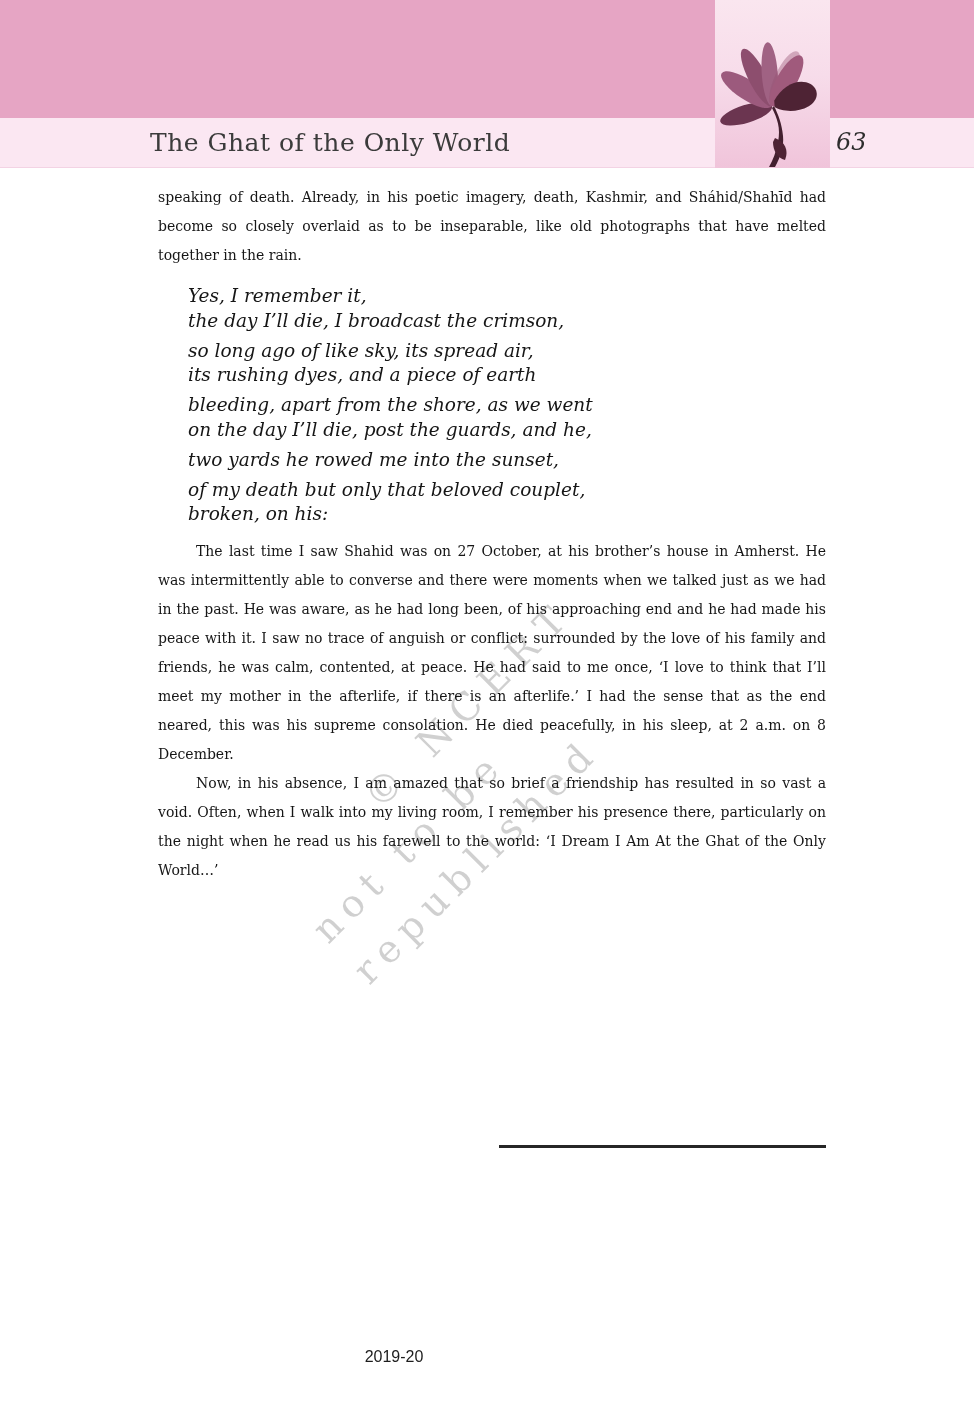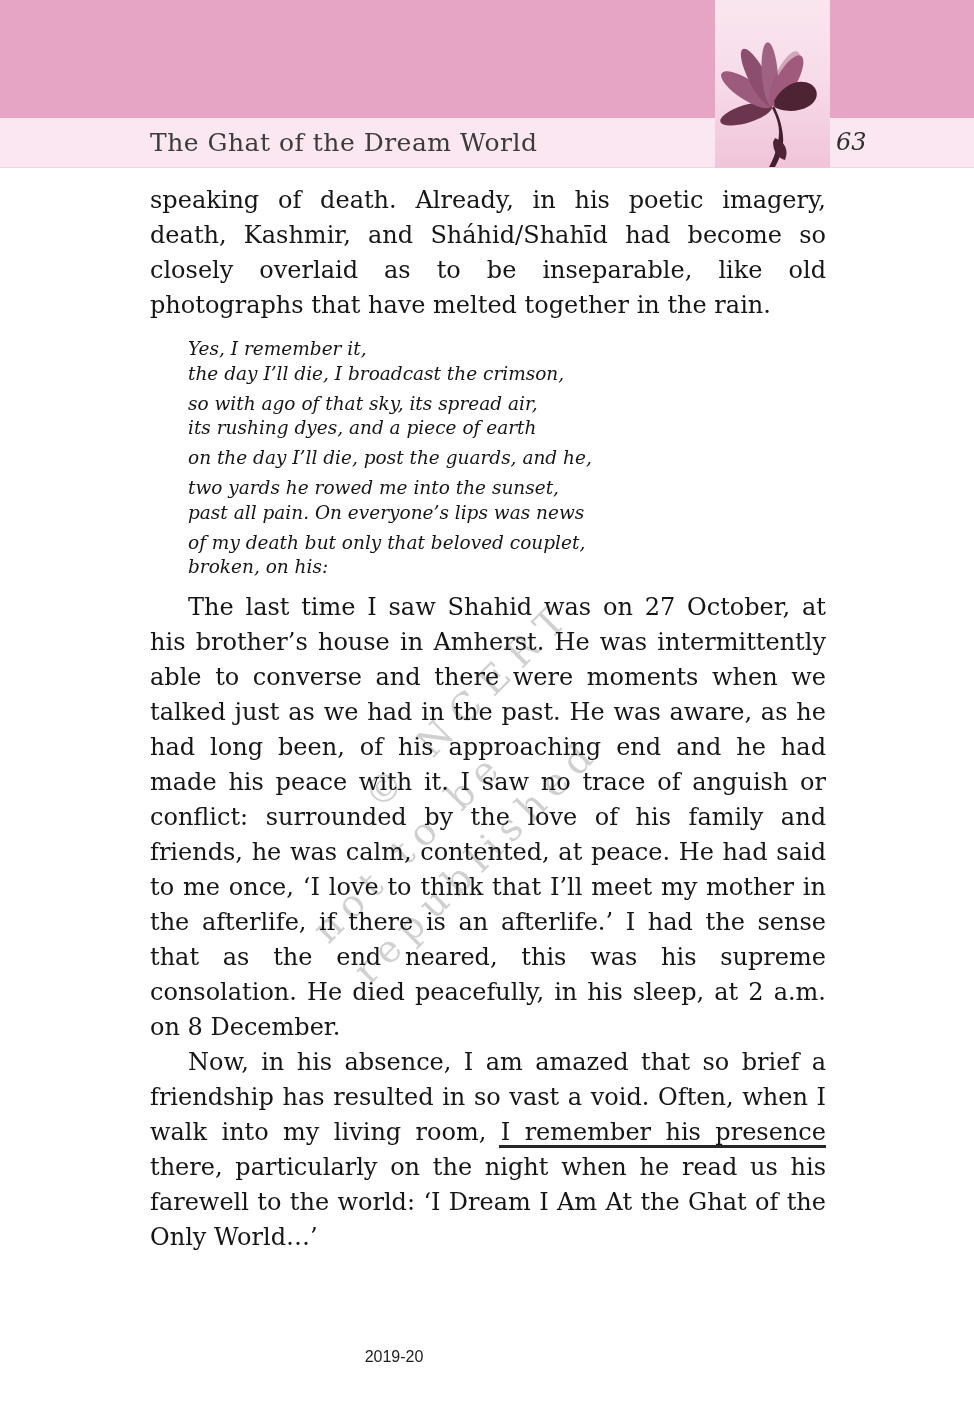--- a/index.html
+++ b/index.html
@@ -44,23 +44,24 @@
   }
   .flower-strip svg { display: block; }
 
   
   .content {
     position: absolute; left: 150px; top: 183px;
     width: 676px;
     color: #161616;
   }
   .para {
-    font-size: 24px;
-    line-height: 35px;
+    font-size: 14px;
+    line-height: 29px;
     text-align: justify;
+    margin-left: 8px;
   }
   .para.indented { text-indent: 38px; }
   .poem {
     margin: 14px 0 10px 38px;
     font-size: 18.5px;
     line-height: 24.8px;
   }
   .stanza { margin-bottom: 5px; font-style: italic; }
   .poem-line { white-space: pre; }
 
@@ -135,46 +136,46 @@
             </g>
 
           <g transform="rotate(338)">
               <path d="M4,-4 C18,-16 36,-16 44,-6 C50,2 46,12 34,14 C20,16 6,8 2,2 Z" fill="#4e2334"></path>
             </g>
         </g>
       </svg>
     </span>
   </div>
 
-  <div class="chapter-title">The Ghat of the Dream World</div>
+  <div class="chapter-title">The Ghat of the Only World</div>
   <div class="page-number">63</div>
 
   <div class="watermark">
     <span class="wm-line1">© NCERT</span>
     <span class="wm-line2">not to be republished</span>
   </div>
 
   <div class="content">
     <p class="para">speaking of death. Already, in his poetic imagery, death, Kashmir, and Sháhid/Shahīd had become so closely overlaid as to be inseparable, like old photographs that have melted together in the rain.</p>
 
     <div class="poem">
       <div class="stanza">
         <div class="poem-line">Yes, I remember it,</div>
         <div class="poem-line">the day I’ll die, I broadcast the crimson,</div>
       </div>
       <div class="stanza">
-        <div class="poem-line">so with ago of that sky, its spread air,</div>
+        <div class="poem-line">so long ago of like sky, its spread air,</div>
         <div class="poem-line">its rushing dyes, and a piece of earth</div>
       </div>
       <div class="stanza">
+        <div class="poem-line">bleeding, apart from the shore, as we went</div>
         <div class="poem-line">on the day I’ll die, post the guards, and he,</div>
       </div>
       <div class="stanza">
         <div class="poem-line">two yards he rowed me into the sunset,</div>
-        <div class="poem-line">past all pain. On everyone’s lips was news</div>
       </div>
       <div class="stanza">
         <div class="poem-line">of my death but only that beloved couplet,</div>
         <div class="poem-line">broken, on his:</div>
       </div>
     </div>
 
     <p class="para indented">The last time I saw Shahid was on 27 October, at his brother’s house in Amherst. He was intermittently able to converse and there were moments when we talked just as we had in the past. He was aware, as he had long been, of his approaching end and he had made his peace with it. I saw no trace of anguish or conflict: surrounded by the love of his family and friends, he was calm, contented, at peace. He had said to me once, ‘I love to think that I’ll meet my mother in the afterlife, if there is an afterlife.’ I had the sense that as the end neared, this was his supreme consolation. He died peacefully, in his sleep, at 2 a.m. on 8 December.</p>
     <p class="para indented">Now, in his absence, I am amazed that so brief a friendship has resulted in so vast a void. Often, when I walk into my living room, I remember his presence there, particularly on the night when he read us his farewell to the world: ‘I Dream I Am At the Ghat of the Only World…’</p>
   </div>

